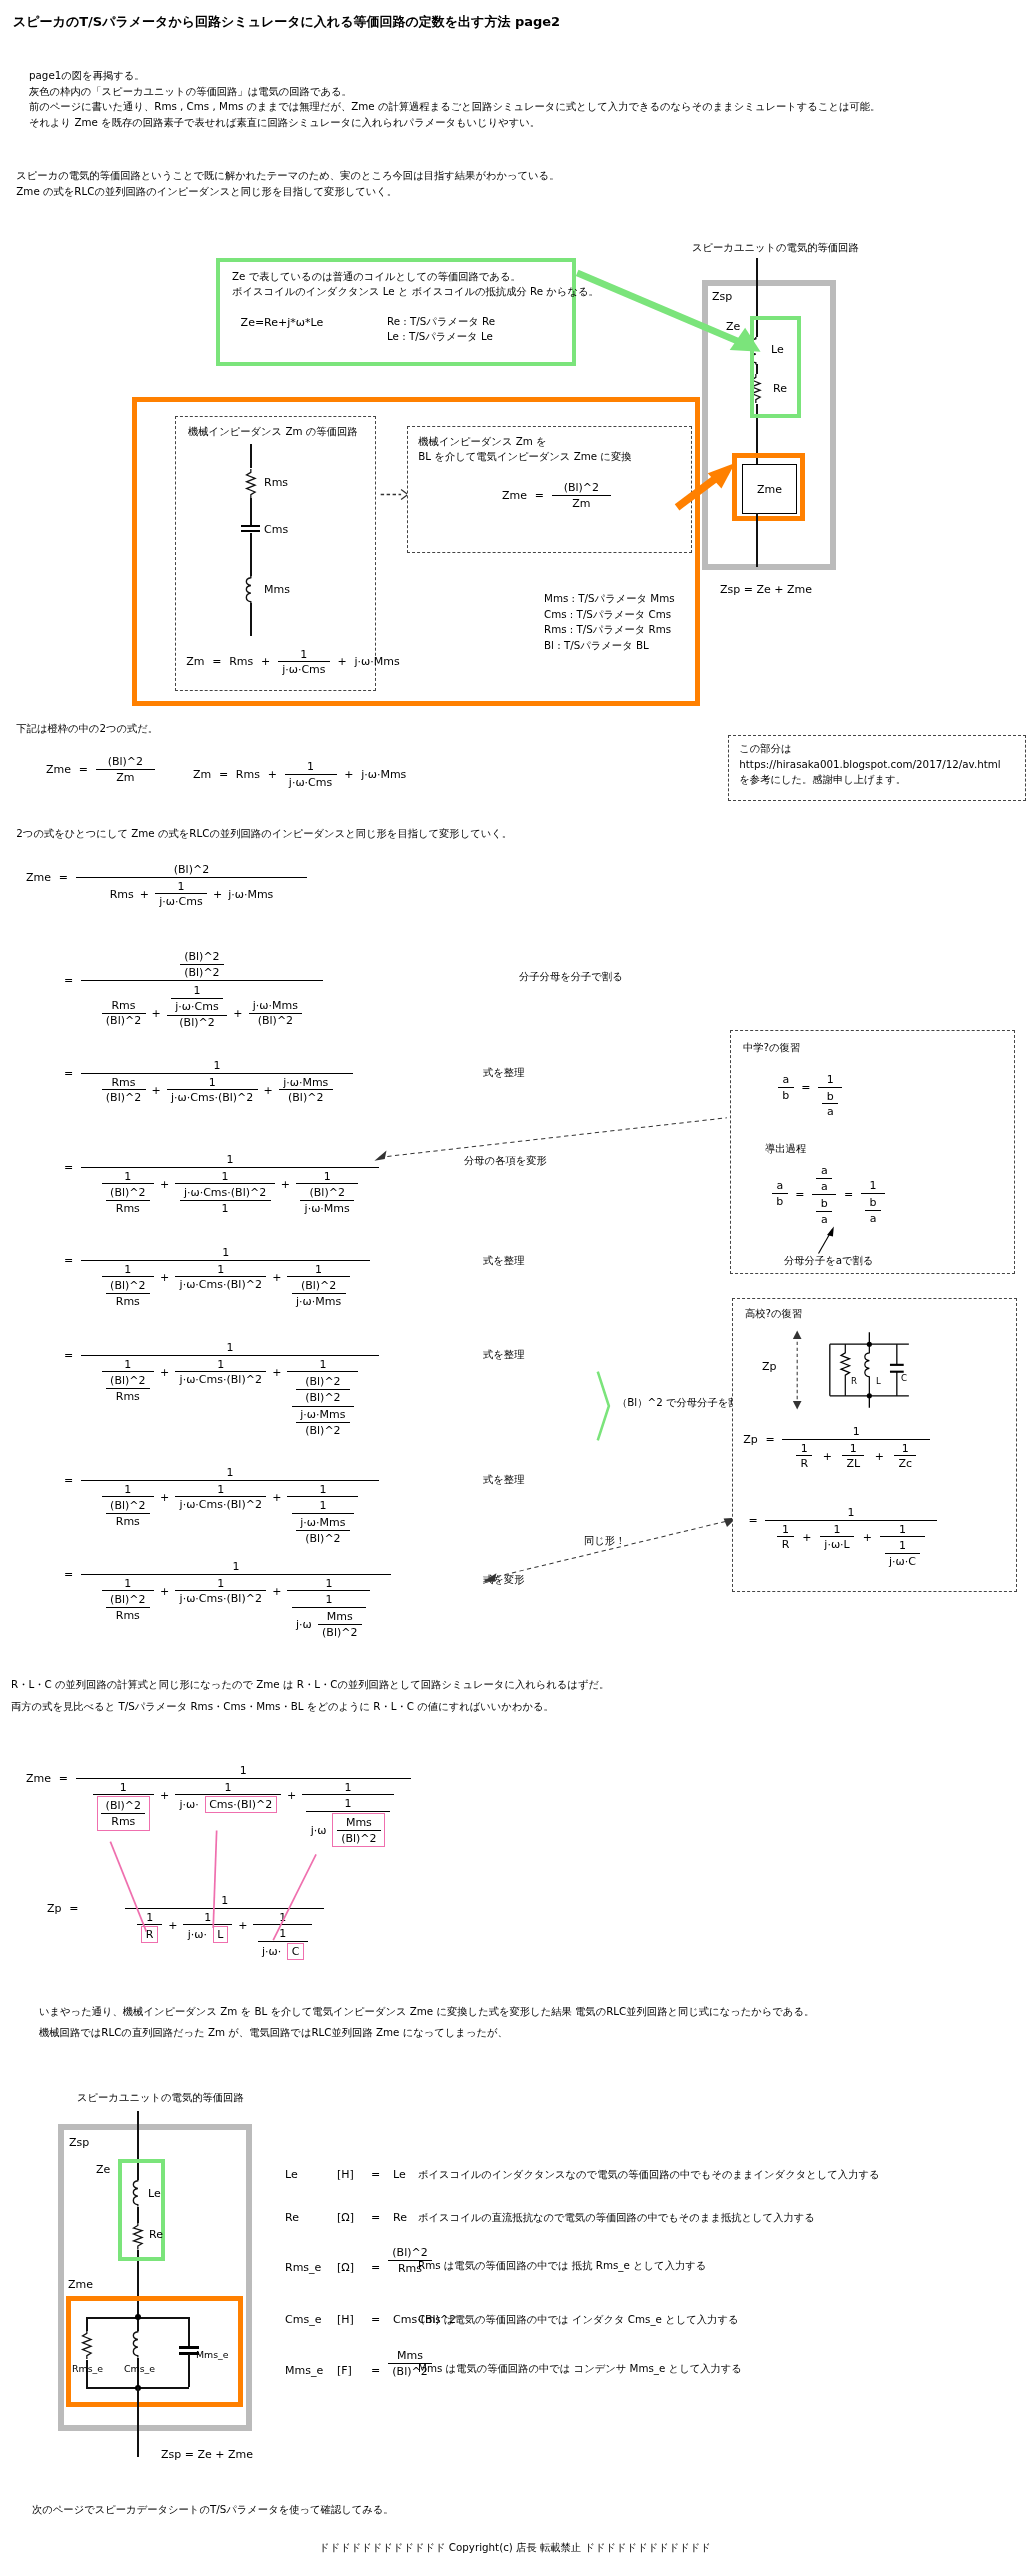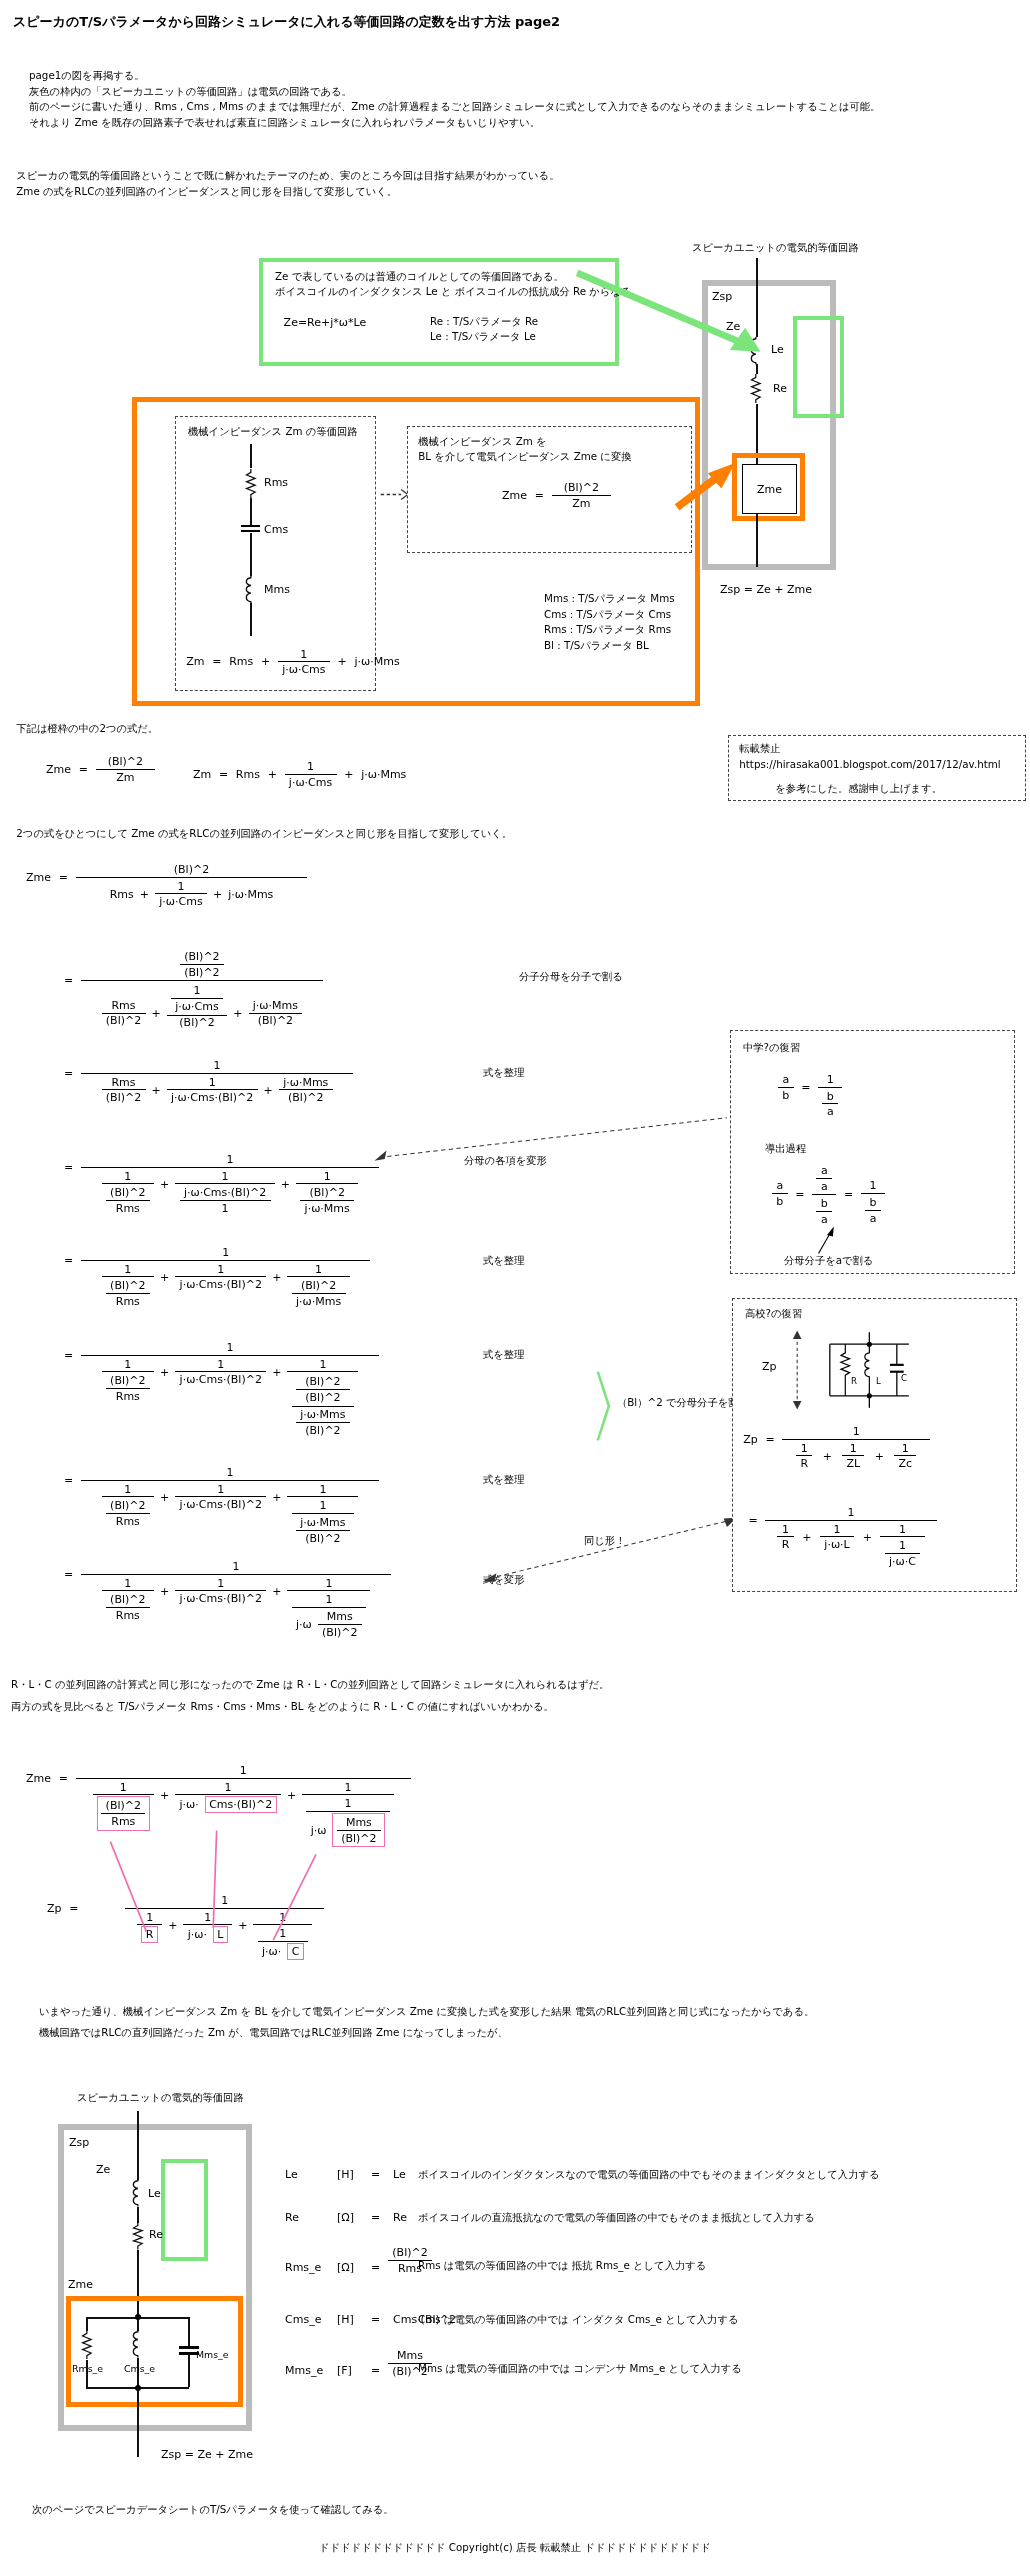--- a/index.html
+++ b/index.html
@@ -12,21 +12,21 @@
   .tk{line-height:13px;display:inline-block;}
   .fr{display:inline-flex;flex-direction:column;align-items:stretch;text-align:center;vertical-align:middle;}
   .fr>*{padding:0.9px 4.3px;line-height:13px;}
   .fr>:not(:last-child){border-bottom:0.9px solid #000;}
   .hrow{display:inline-flex;align-items:center;justify-content:center;gap:6px;}
   .top{align-items:flex-start;}
   .eqpos{position:absolute;display:inline-flex;align-items:flex-start;gap:7.7px;font-size:11px;white-space:nowrap;}
   .eqc{align-items:center;}
   .mt11{margin-top:9.4px;}.mt18{margin-top:15.5px;}.mt19{margin-top:16.3px;}.mt29{margin-top:25px;}.mt30{margin-top:26px;}
   .dashbox{position:absolute;border:0.9px dashed #444;background:#fff;}
-  .greenbox{position:absolute;border:4.3px solid #7be47b;margin-left:43px;}
+  .greenbox{position:absolute;border:4.3px solid #7be47b;}
   .orangebox{position:absolute;border:5.2px solid #ff8000;}
   .graybox{position:absolute;border:6px solid #bbb;}
   .vw{position:absolute;width:1.7px;background:#111;}
   .hw{position:absolute;height:1.7px;background:#111;}
   .dot{position:absolute;width:6px;height:6px;border-radius:50%;background:#000;}
   .pbox{display:inline-flex;align-items:center;justify-content:center;border:1.7px solid #ef6fae;padding:0.9px 3.4px;}
   .ann{position:absolute;font-size:10.3px;white-space:nowrap;}
   svg{position:absolute;overflow:visible;}
 </style>
 </head>
@@ -163,23 +163,23 @@
     <span class="tk">+</span>
     <div class="fr">
         <span class="tk">1</span>
         <span class="tk">j·ω·Cms</span>
       </div>
     <span class="tk">+</span>
     <span class="tk">j·ω·Mms</span>
   </div>
 
   <div class="dashbox" style="left:728px;top:735px;width:296px;height:64px;">
-    <div class="abs t12" style="left:10.3px;top:5.2px;">転載禁止</div>
+    <div class="abs t12" style="left:10.3px;top:5.2px;">この部分は</div>
     <div class="abs t12" style="left:10.3px;top:20.6px;">https://hirasaka001.blogspot.com/2017/12/av.html</div>
-    <div class="abs t12" style="left:10.3px;top:45px;margin-left:36px;">を参考にした。感謝申し上げます。</div>
+    <div class="abs t12" style="left:10.3px;top:36px;">を参考にした。感謝申し上げます。</div>
   </div>
 
   <div class="abs t12" style="left:16.3px;top:826px;">2つの式をひとつにして Zme の式をRLCの並列回路のインピーダンスと同じ形を目指して変形していく。</div>
 
   <div class="eqpos" style="left:26px;top:862px;">
     <span class="tk mt11">Zme</span>
     <span class="tk mt11">=</span>
     <div class="fr">
       <span class="tk">(Bl)^2</span>
       <div class="hrow top" style="padding:0.9px 34px;">

